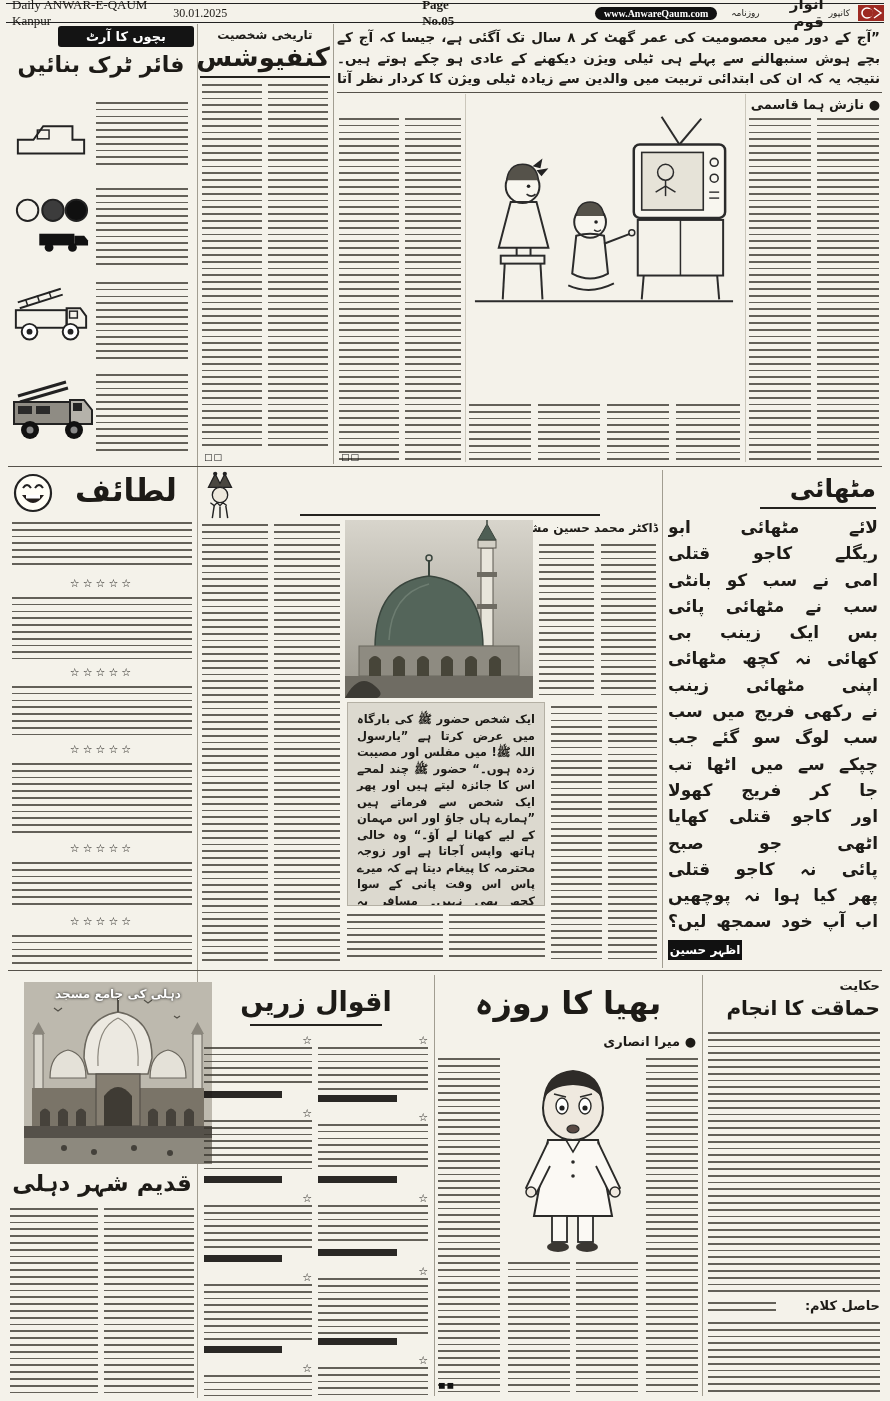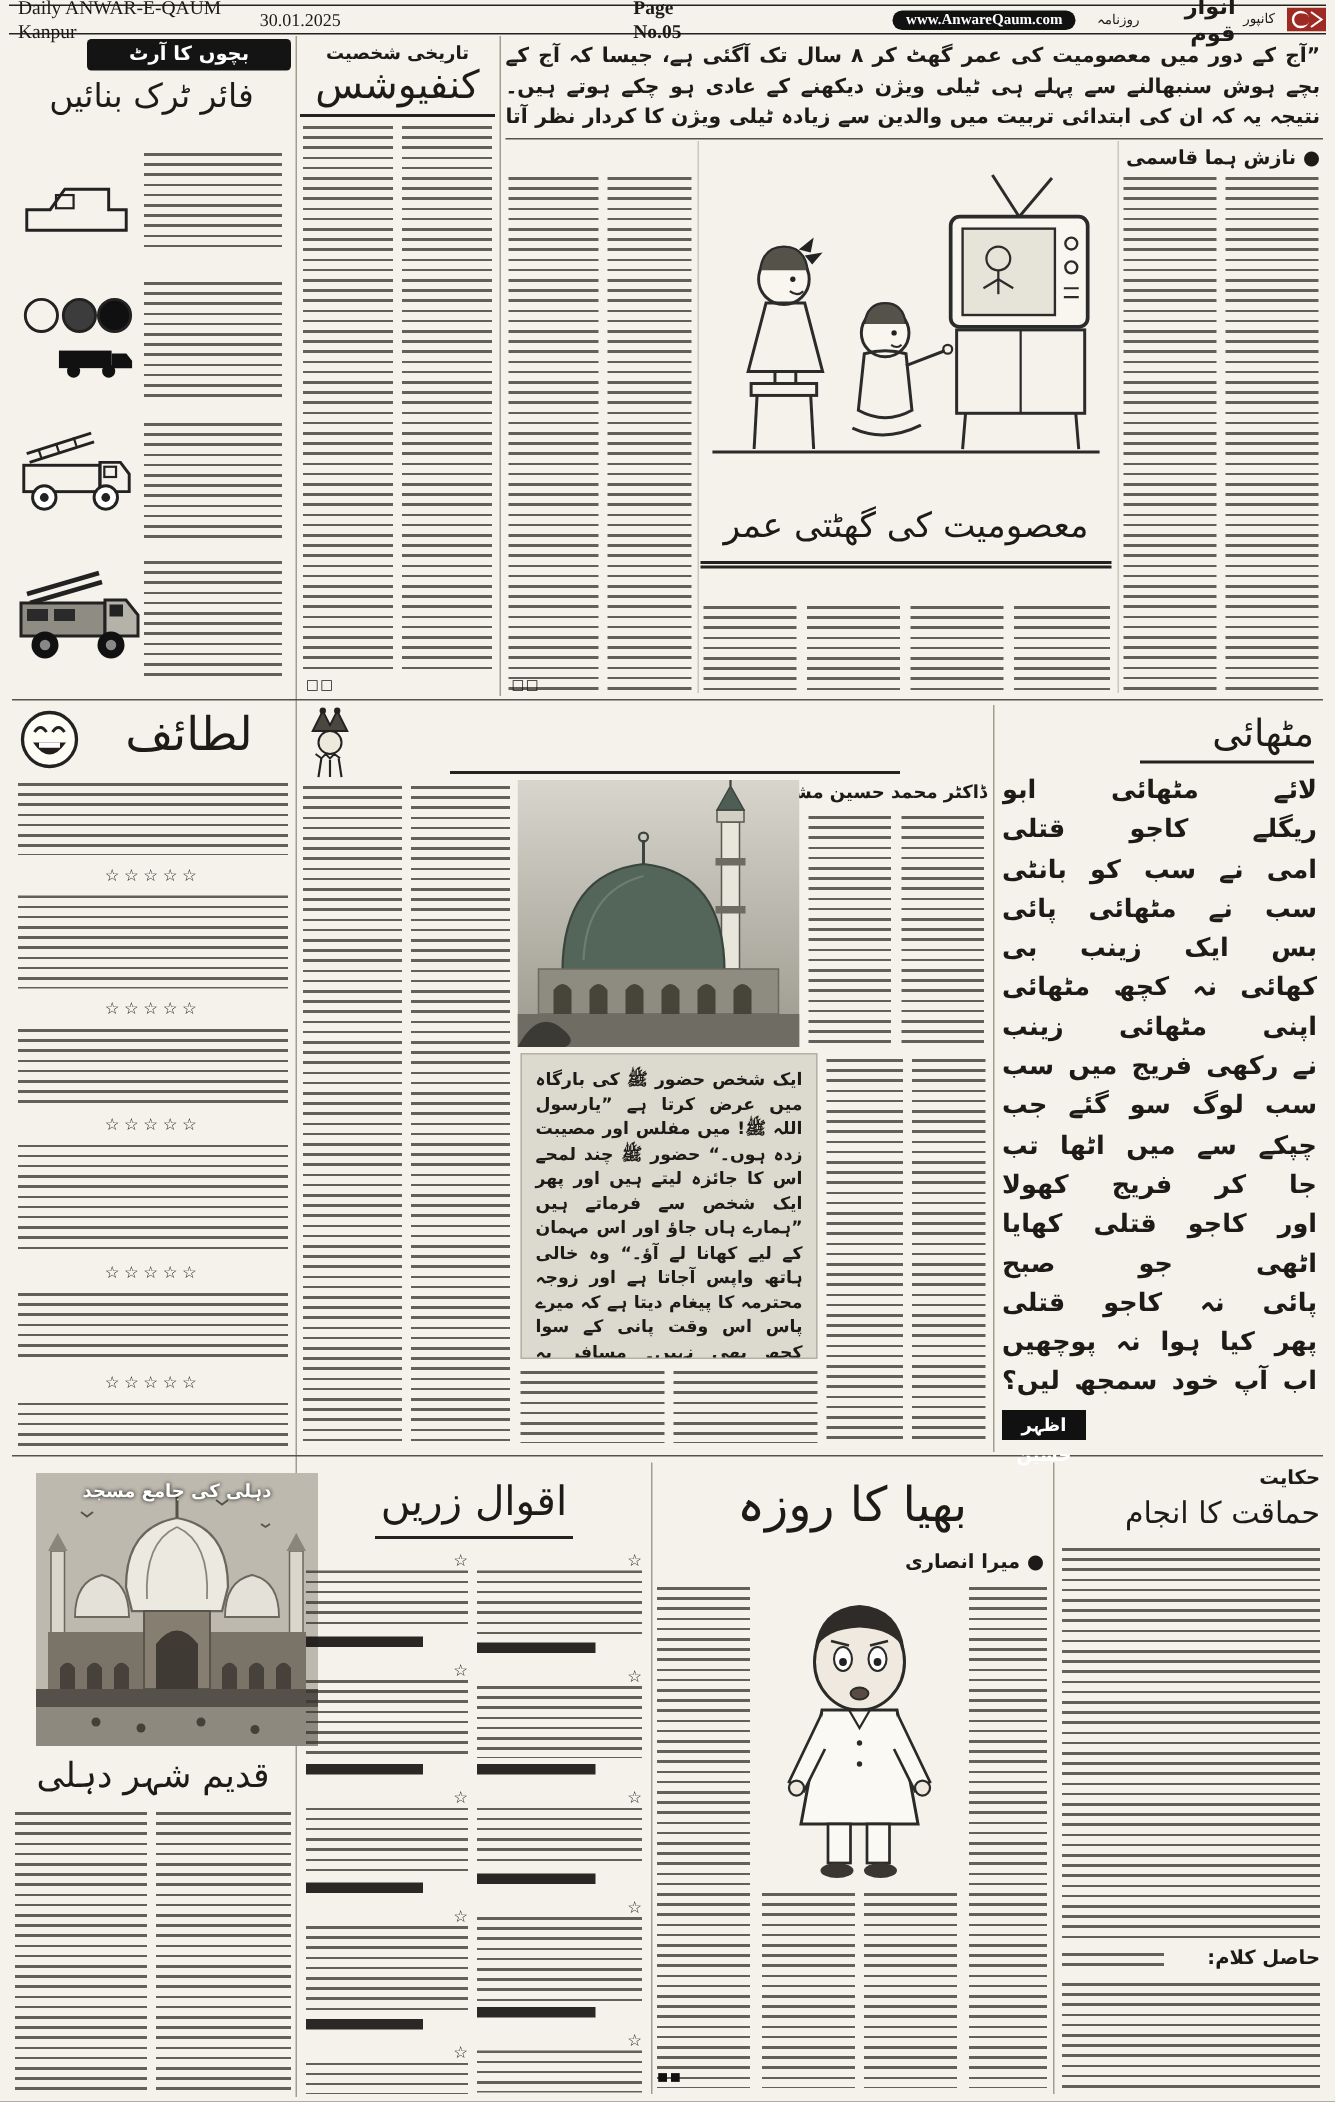--- a/index.html
+++ b/index.html
@@ -20,21 +20,21 @@
     background:repeating-linear-gradient(#3a372f 0px, #3a372f 1.7px, rgba(0,0,0,0) 1.7px, rgba(0,0,0,0) 6.8px);
     opacity:.78;
   }
   .vline { position:absolute; width:1px; background:#a19d91; }
   .hline { position:absolute; height:1px; background:#55524a; }
   .kicker-bar {
     background:#141414; color:#fff; font-weight:700;
     display:flex; align-items:center; justify-content:center; border-radius:3px;
   }
   .pill { background:#111; color:#fff; border-radius:8px; padding:1px 9px; font-size:10px; font-weight:700; }
-  .calli { font-weight:400; }
+  .calli { font-weight:700; }
   .dbl-underline { border-bottom:5px double #24221e; }
   .joke-star { text-align:center; font-size:11px; letter-spacing:3px; margin:7px 0 7px; color:#24221e; }
   .saying { margin-bottom:9px; }
   .saying-star { text-align:right; font-size:11px; height:13px; color:#24221e; }
   .attr-bar { height:7px; background:#14120f; width:72%; margin-top:4px; opacity:.9; }
   .poem {
     white-space:pre-line; direction:rtl; font-weight:700;
     text-align:justify; text-align-last:justify;
     font-size:17px; line-height:26.3px;
   }
@@ -190,21 +190,20 @@
       <path d="M110 122 Q112 108 124 108 Q136 108 138 122" fill="#55524a" stroke="#2b2b2b" stroke-width="1.5"></path>
       <circle cx="130" cy="128" r="1.8" fill="#222"></circle>
       <path d="M128 136 q4 3 7 0" fill="none" stroke="#2b2b2b" stroke-width="1.4"></path>
       <path d="M110 142 Q124 138 138 142 L142 180 Q124 190 106 180 Z" fill="none" stroke="#2b2b2b" stroke-width="2"></path>
       <path d="M102 192 Q124 202 148 190" fill="none" stroke="#2b2b2b" stroke-width="2"></path>
       <line x1="138" y1="150" x2="164" y2="140" stroke="#2b2b2b" stroke-width="2"></line>
       <circle cx="166" cy="139" r="3" fill="none" stroke="#2b2b2b" stroke-width="1.5"></circle>
     </svg>
   </div>
 
-  <div class="abs ur calli ctr dbl-underline" style="left:467px; top:338px; width:274px; font-size:23px; padding-bottom:10px;">معصومیت کی گھٹتی عمر</div>
 
   <div class="abs tl" style="left:469px; top:404px; width:62px; height:58px;"></div>
   <div class="abs tl" style="left:538px; top:404px; width:62px; height:58px;"></div>
   <div class="abs tl" style="left:607px; top:404px; width:62px; height:58px;"></div>
   <div class="abs tl" style="left:676px; top:404px; width:64px; height:58px;"></div>
   <div class="abs endmark" style="left:341px; top:452px;">□□</div>
 
   <div class="abs" style="left:12px; top:472px;">
     <svg width="42" height="42" viewBox="0 0 42 42">
       <circle cx="21" cy="21" r="18" fill="#fffef6" stroke="#222" stroke-width="2.2"></circle>
@@ -293,21 +292,21 @@
 اپنی مٹھائی زینب
 نے رکھی فریج میں سب
 سب لوگ سو گئے جب
 چپکے سے میں اٹھا تب
 جا کر فریج کھولا
 اور کاجو قتلی کھایا
 اٹھی جو صبح
 پائی نہ کاجو قتلی
 پھر کیا ہوا نہ پوچھیں
 اب آپ خود سمجھ لیں؟</div>
-  <div class="abs ur ctr" style="left:668px; top:940px; width:56px; height:20px; background:#111; color:#fff; font-size:12px; font-weight:700; line-height:20px;">اظہر حسین</div>
+  <div class="abs ur ctr" style="left:668px; top:940px; width:74px; height:20px; background:#111; color:#fff; font-size:12px; font-weight:700; line-height:20px;">اظہر حسین</div>
 
   <div class="abs" style="left:24px; top:982px;">
     <svg width="188" height="182" viewBox="0 0 188 182">
       <rect width="188" height="182" fill="#bdb9ae"></rect>
       <path d="M30 26 l4 3 l4 -3 M120 18 l4 3 l4 -3 M150 34 l3 2 l3 -2" fill="none" stroke="#55524a" stroke-width="1.2"></path>
       <path d="M60 76 Q60 36 94 30 Q128 36 128 76 L124 92 H64 Z" fill="#ece9e1" stroke="#6b675e" stroke-width="1.5"></path>
       <path d="M74 84 Q72 46 94 36 M114 84 Q116 46 94 36" fill="none" stroke="#8a867c" stroke-width="1.2"></path>
       <line x1="94" y1="30" x2="94" y2="16" stroke="#55524a" stroke-width="2"></line>
       <path d="M26 96 Q26 72 44 68 Q62 72 62 96 Z" fill="#e4e1d8" stroke="#6b675e" stroke-width="1.2"></path>
       <path d="M126 96 Q126 72 144 68 Q162 72 162 96 Z" fill="#e4e1d8" stroke="#6b675e" stroke-width="1.2"></path>

